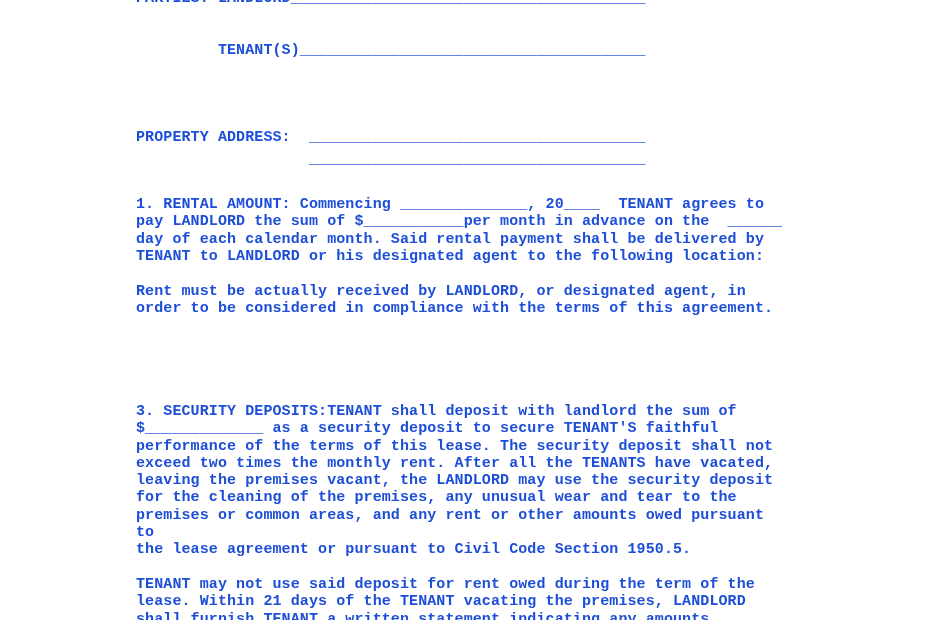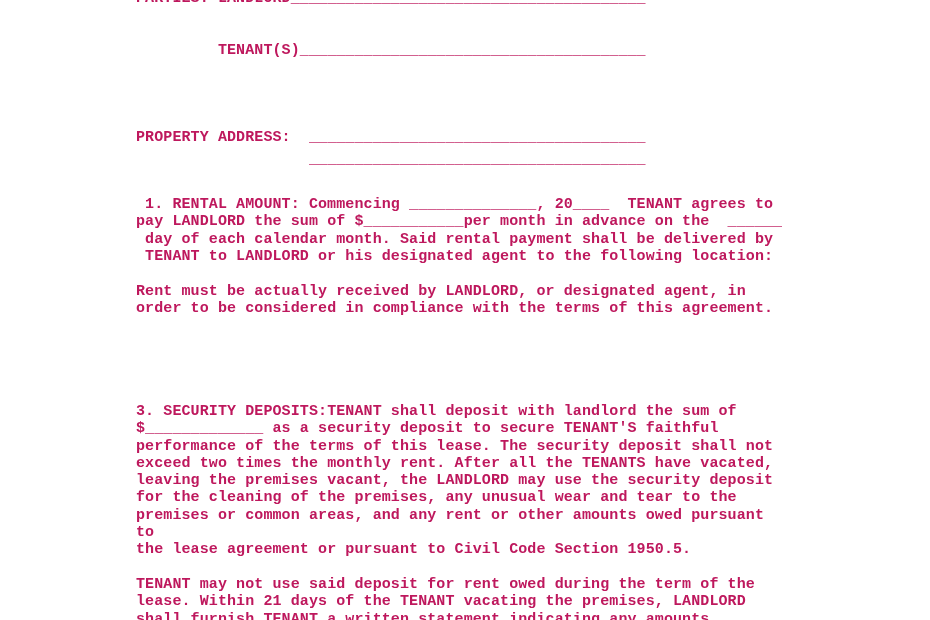--- a/index.html
+++ b/index.html
@@ -10,35 +10,35 @@
   .page {
     position: relative;
     width: 930px;
     height: 620px;
     background: #ffffff;
     overflow: hidden;
     font-family: "Liberation Mono", "DejaVu Sans Mono", monospace;
     font-weight: 700;
     font-size: 15px;
     line-height: 17.25px;
-    color: #be185d;
+    color: #1d4ed8;
   }
   .doc-block {
     position: absolute;
     left: 136px;
     white-space: pre;
     letter-spacing: 0.1px;
   }
   
   .b-parties   { top: -10px; }
   .b-tenant    { top: 42px; }
   .b-tenant2   { top: 77px; }
   .b-property  { top: 129px; }
   .b-property2 { top: 151px; }
-  .b-sec1      { top: 196px; text-align: center; }
+  .b-sec1      { top: 196px; }
   .b-rent      { top: 283px; }
   .b-sec2      { top: 335px; }
   .b-sec3      { top: 403px; }
   .b-final     { top: 576px; }
 </style>
 </head>
 <body>
 
 <div class="page">
 

